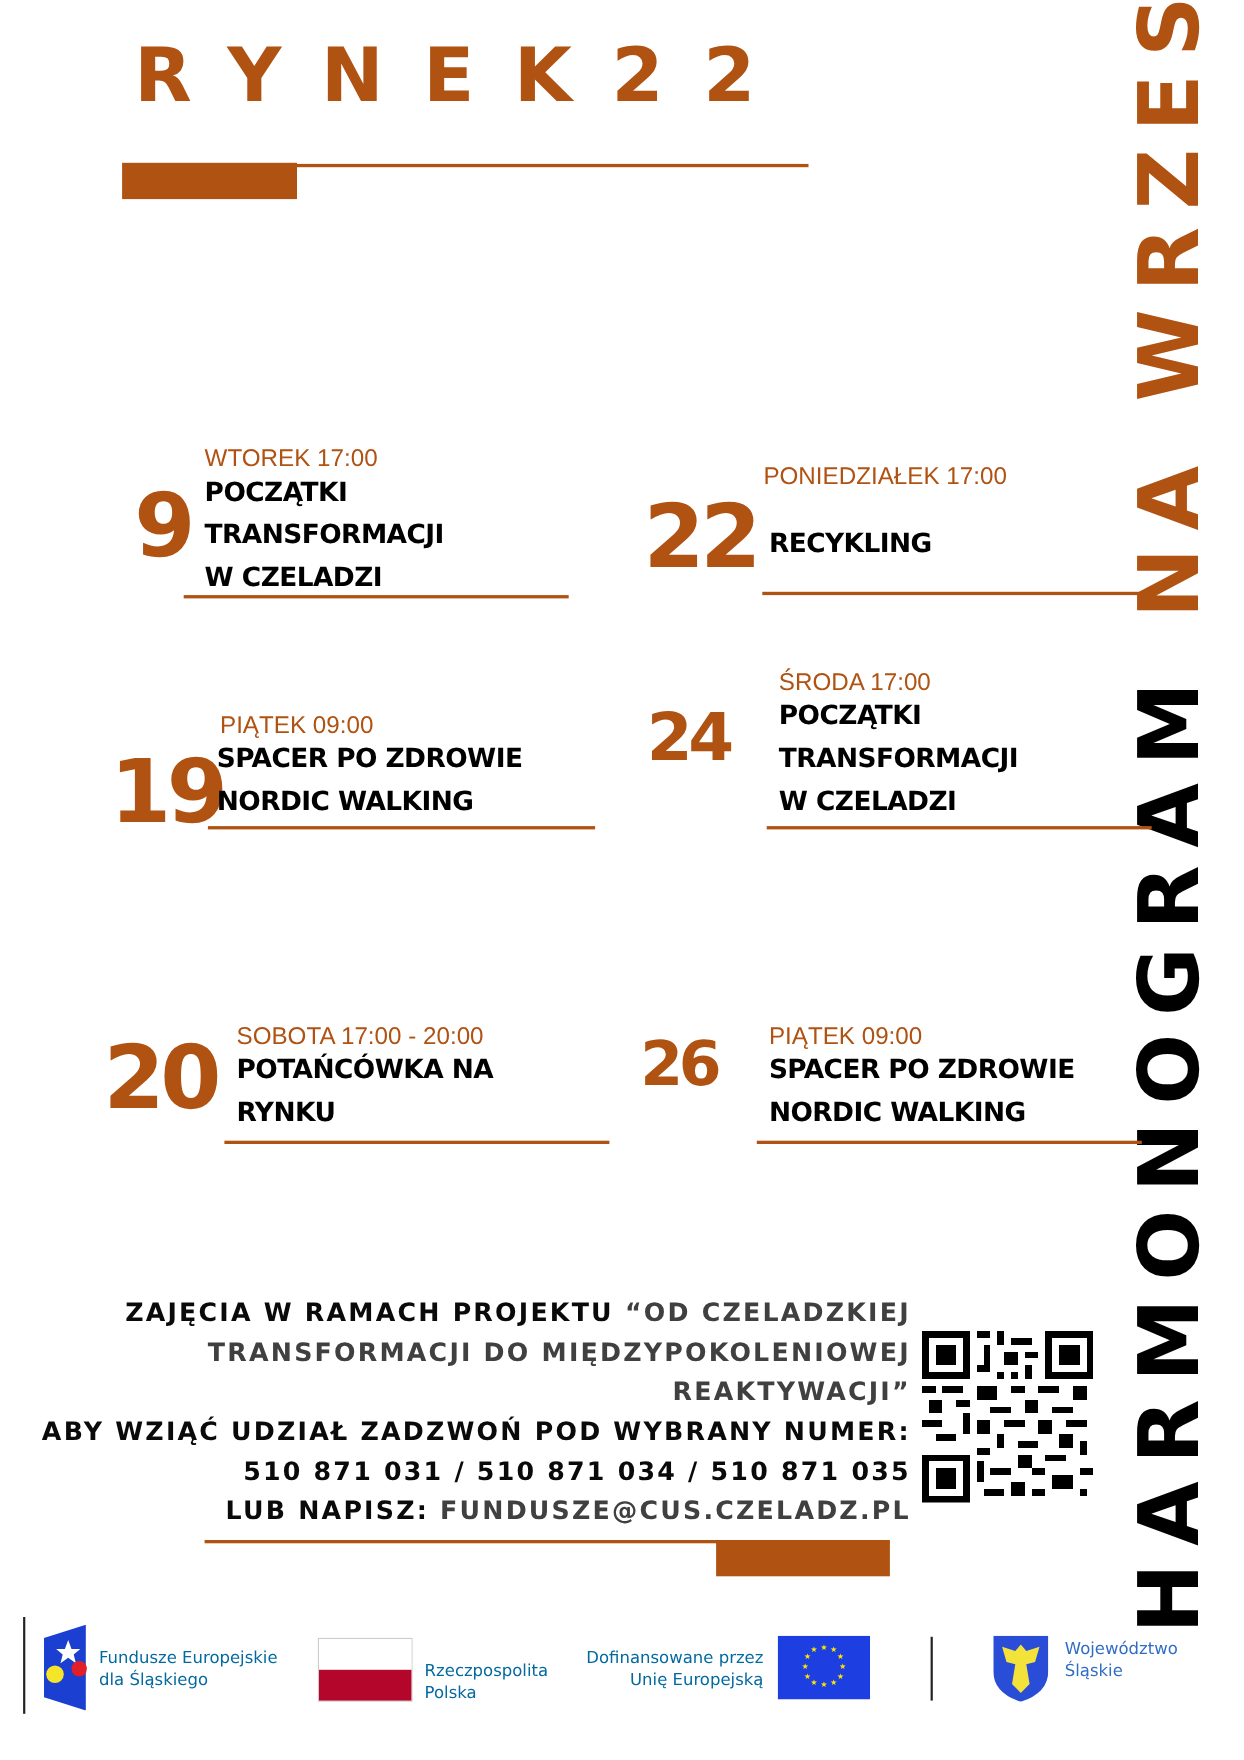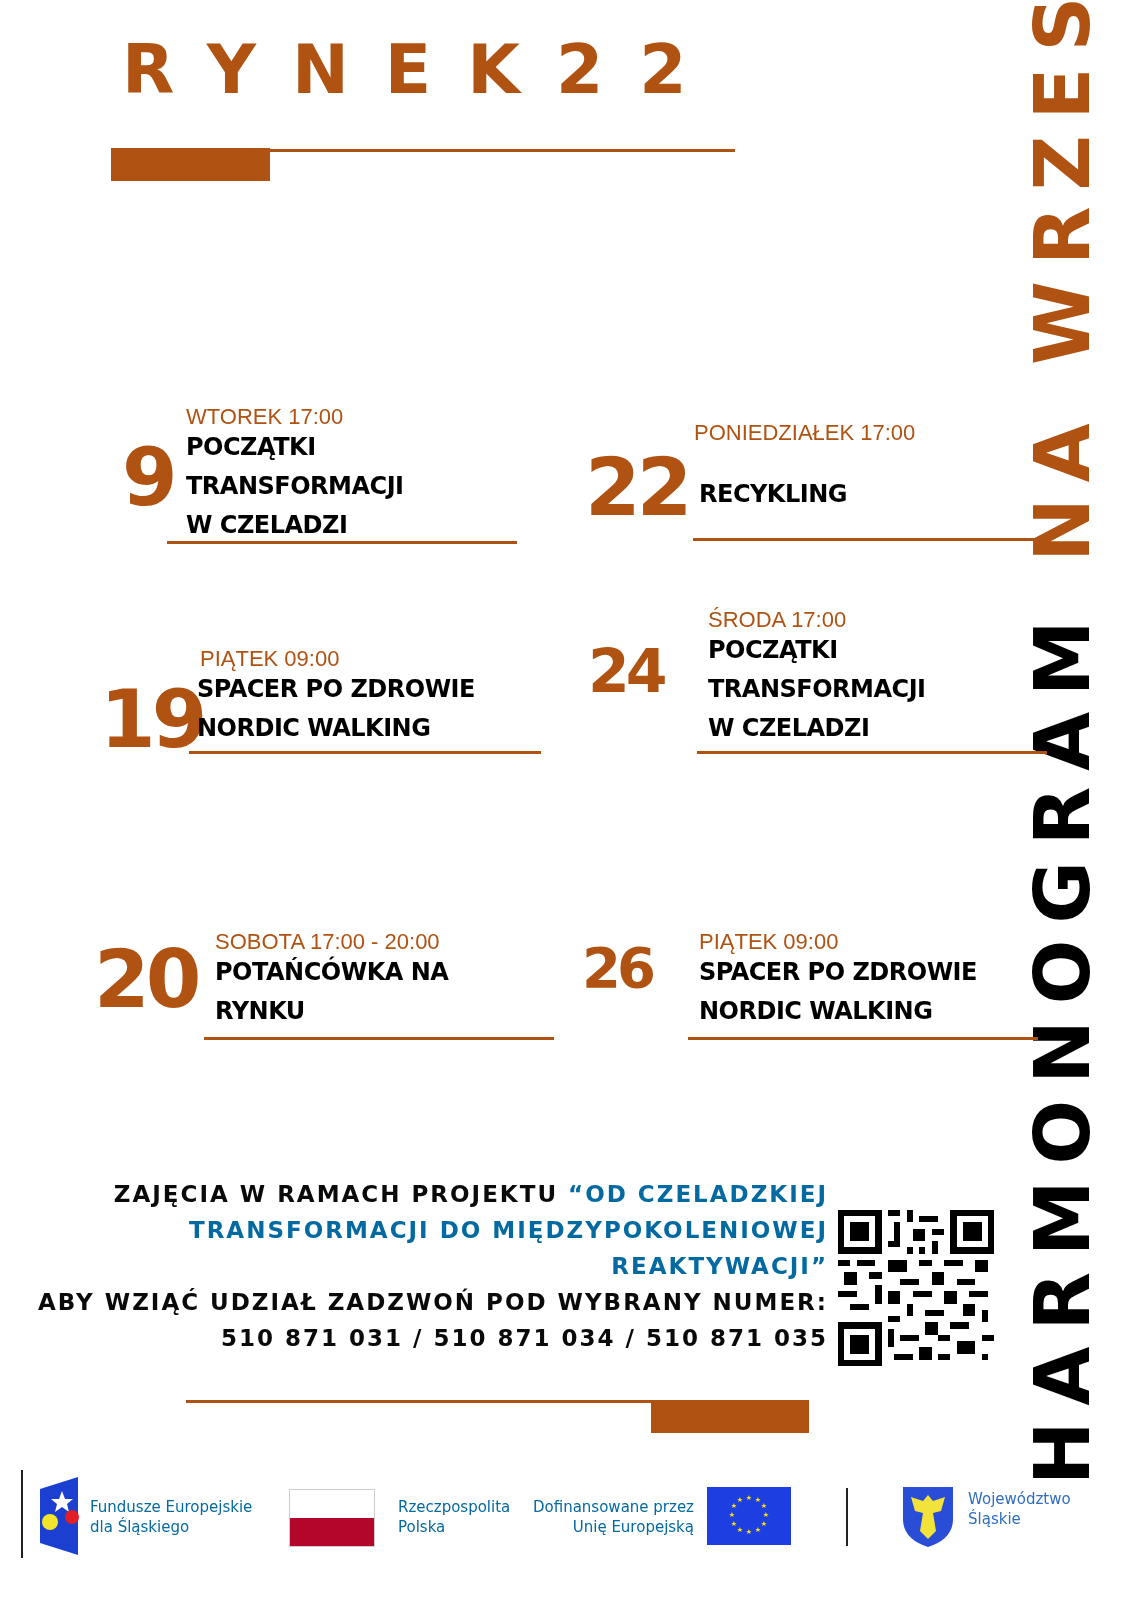--- a/index.html
+++ b/index.html
@@ -3,21 +3,21 @@
 <meta charset="utf-8">
 <style>
   html, body { margin: 0; padding: 0; }
   body {
     width: 1131px; height: 1600px; position: relative; overflow: hidden;
     background: #ffffff;
     font-family: "Liberation Sans", sans-serif;
     color: #0a0a0a;
   }
   .abs { position: absolute; }
-  .brown { color: #0369a1; }
+  .brown { color: #404040; }
   .title {
     left: 122px; top: 36px; font-size: 68px; font-weight: 900;
     letter-spacing: 36px; color: #b05212; line-height: 1;
     font-family: "DejaVu Sans", sans-serif;
   }
   .title-bar { left: 111px; top: 148px; width: 159px; height: 33px; background: #b05212; }
   .title-line { left: 270px; top: 149px; width: 465px; height: 3px; background: #b05212; }
 
   .vertical {
     left: 1018px; top: 1485px; transform-origin: 0 0; transform: rotate(-90deg);
@@ -128,20 +128,21 @@
   </div>
   <div class="ev-line" style="left:688px;top:1037px;width:350px;"></div>
 </div>
 
 <div class="info" style="top:1176px;">
   <div><span>ZAJĘCIA W RAMACH PROJEKTU </span><span class="brown">“OD CZELADZKIEJ</span></div>
   <div class="brown">TRANSFORMACJI DO MIĘDZYPOKOLENIOWEJ</div>
   <div class="brown">REAKTYWACJI”</div>
   <div>ABY WZIĄĆ UDZIAŁ ZADZWOŃ POD WYBRANY NUMER:</div>
   <div>510 871 031 / 510 871 034 / 510 871 035</div>
+  <div><span>LUB NAPISZ: </span><span class="brown">FUNDUSZE@CUS.CZELADZ.PL</span></div>
 </div>
 
 <svg class="abs qr" viewBox="0 0 25 25" shape-rendering="crispEdges">
   <rect x="0" y="0" width="25" height="25" fill="#fff"></rect>
   <g fill="#000">
     <rect x="0" y="0" width="7" height="7"></rect>
       <rect x="1" y="1" width="5" height="5" fill="#fff"></rect>
       <rect x="2" y="2" width="3" height="3"></rect>
     <rect x="18" y="0" width="7" height="7"></rect>
       <rect x="19" y="1" width="5" height="5" fill="#fff"></rect>
@@ -209,21 +210,21 @@
   </svg>
   <div class="logo-text" style="left:90px;top:32px;">
     <div>Fundusze Europejskie</div>
     <div>dla Śląskiego</div>
   </div>
 
   <div class="abs" style="left:289px;top:24px;width:84px;height:56px;border:1px solid #ccc;">
     <div style="height:28px;background:#ffffff;"></div>
     <div style="height:28px;background:#b4062a;"></div>
   </div>
-  <div class="logo-text" style="left:386px;top:32px;margin-left:12px;">
+  <div class="logo-text" style="left:386px;top:44px;">
     <div>Rzeczpospolita</div>
     <div>Polska</div>
   </div>
 
   <div class="logo-text" style="left:520px;top:32px;width:174px;text-align:right;">
     <div>Dofinansowane przez</div>
     <div>Unię Europejską</div>
   </div>
   <svg class="abs" style="left:707px;top:22px;" width="84" height="58" viewBox="0 0 84 58">
     <rect width="84" height="58" fill="#1d3ee0"></rect>

